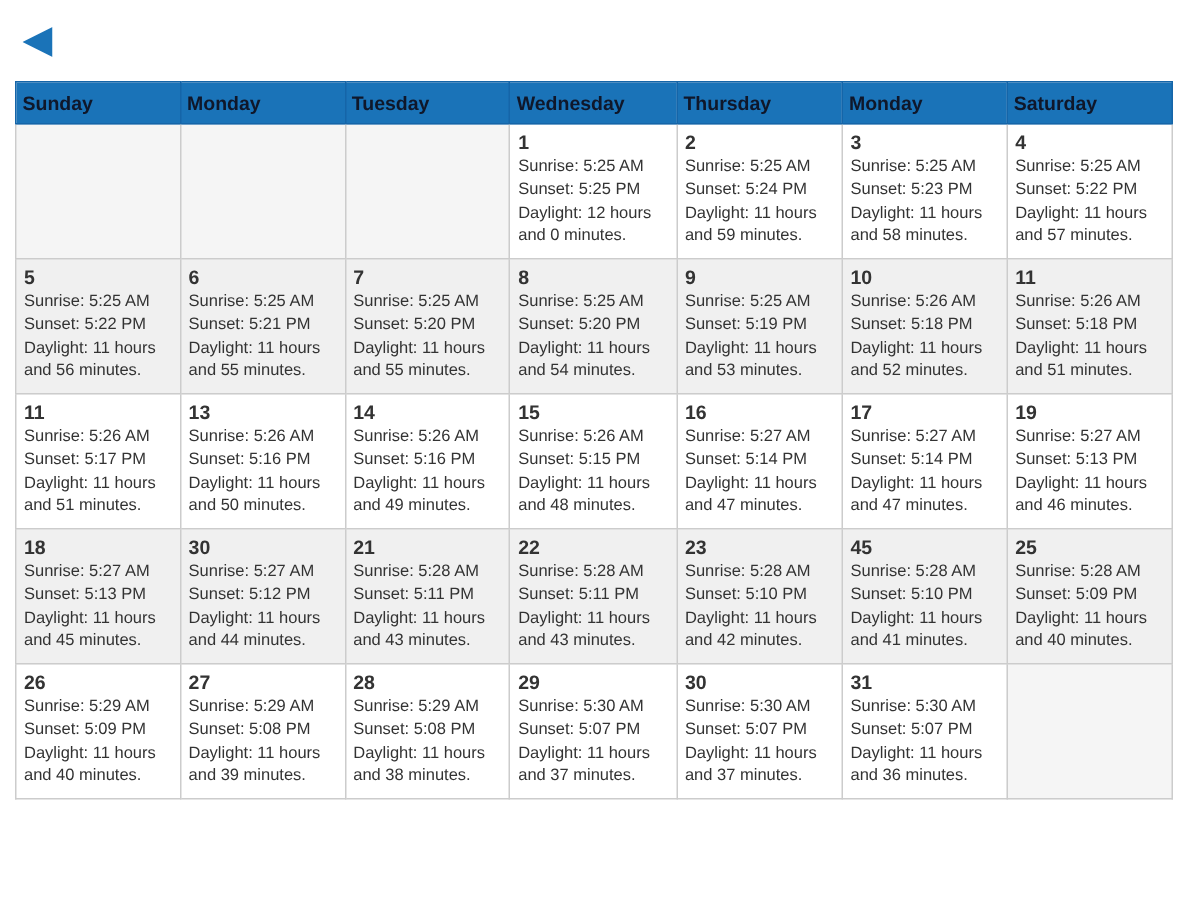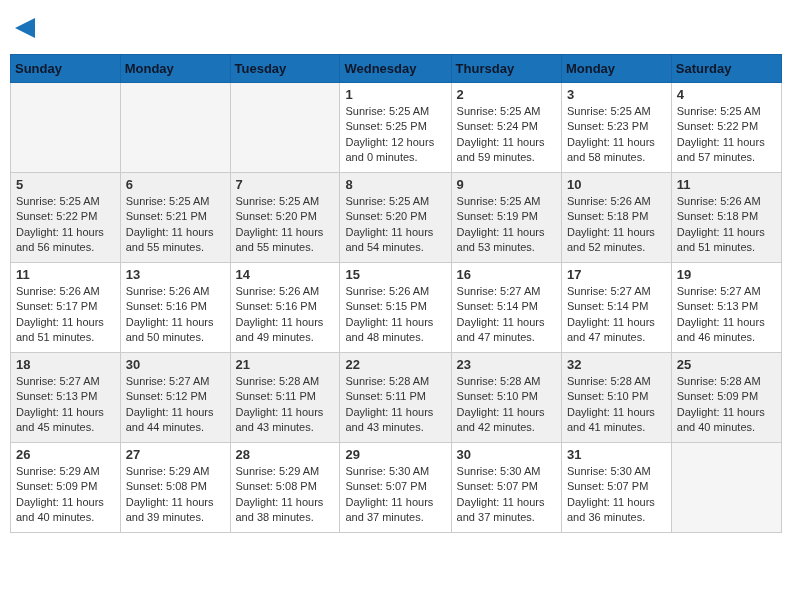--- a/index.html
+++ b/index.html
@@ -198,21 +198,21 @@
         </td>
         <td>
           <div class="day-number">22</div>
           <div class="day-info">Sunrise: 5:28 AM<br>Sunset: 5:11 PM<br>Daylight: 11 hours and 43 minutes.</div>
         </td>
         <td>
           <div class="day-number">23</div>
           <div class="day-info">Sunrise: 5:28 AM<br>Sunset: 5:10 PM<br>Daylight: 11 hours and 42 minutes.</div>
         </td>
         <td>
-          <div class="day-number">32</div>
+          <div class="day-number">45</div>
           <div class="day-info">Sunrise: 5:28 AM<br>Sunset: 5:10 PM<br>Daylight: 11 hours and 41 minutes.</div>
         </td>
         <td>
           <div class="day-number">25</div>
           <div class="day-info">Sunrise: 5:28 AM<br>Sunset: 5:09 PM<br>Daylight: 11 hours and 40 minutes.</div>
         </td>
       </tr>
       <tr>
         <td>
           <div class="day-number">26</div>

